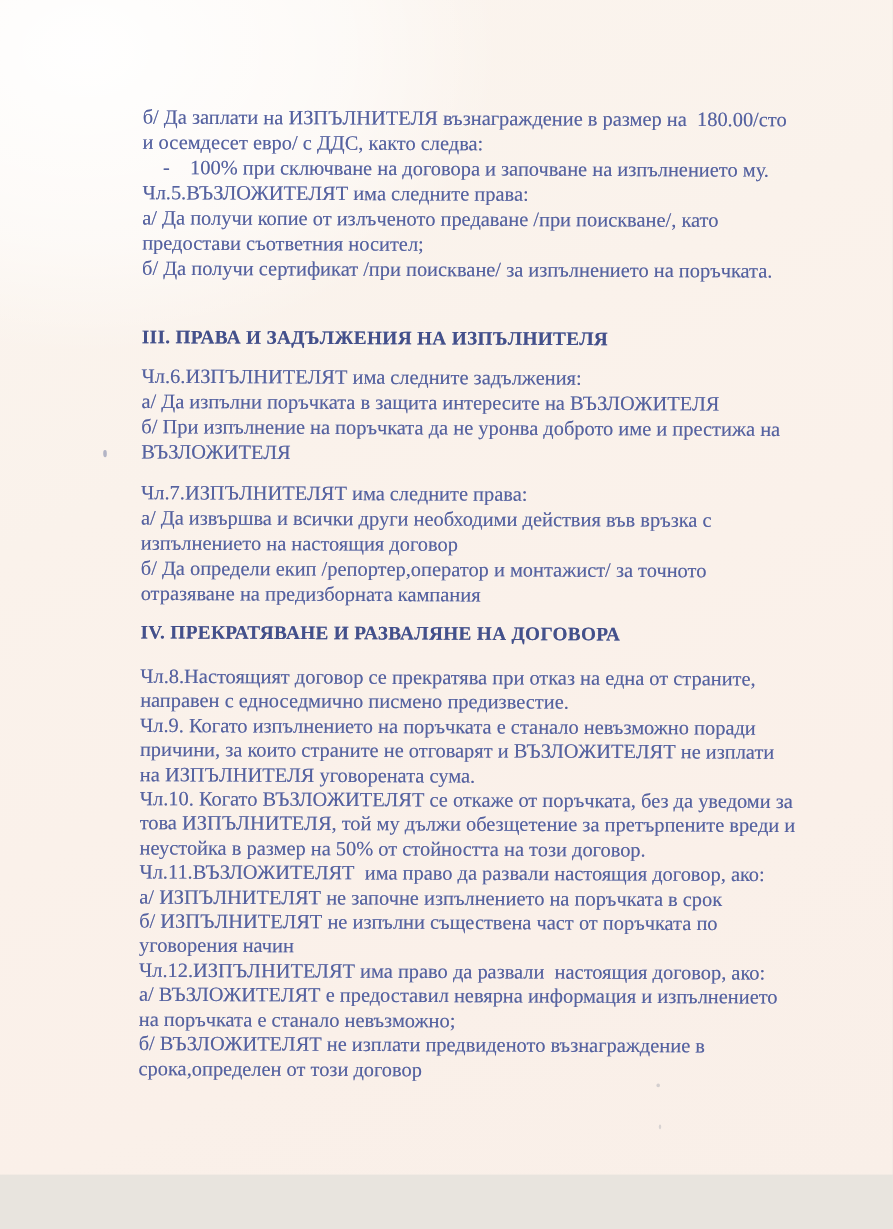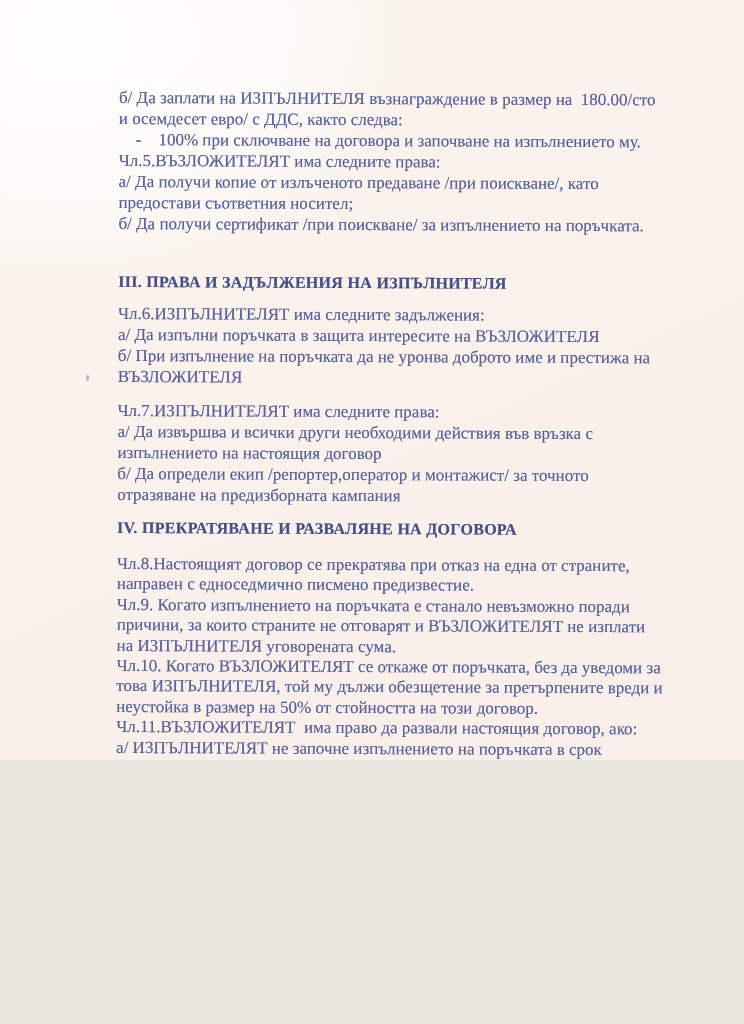--- a/index.html
+++ b/index.html
@@ -3,21 +3,21 @@
 <meta charset="utf-8">
 <style>
   html, body {
     margin: 0;
     padding: 0;
     background: #e8e4de;
   }
   .scan-page {
     position: relative;
     width: 744px;
-    height: 760px;
+    height: 979px;
     margin: 0 auto;
     overflow: hidden;
     background: linear-gradient(155deg, #fbf5ef 0%, #faf2eb 35%, #faf0e9 75%, #f9efe8 100%);
     font-family: "Liberation Serif", "DejaVu Serif", serif;
   }
   
   .corner-light {
     position: absolute;
     top: -90px;
     left: -110px;

